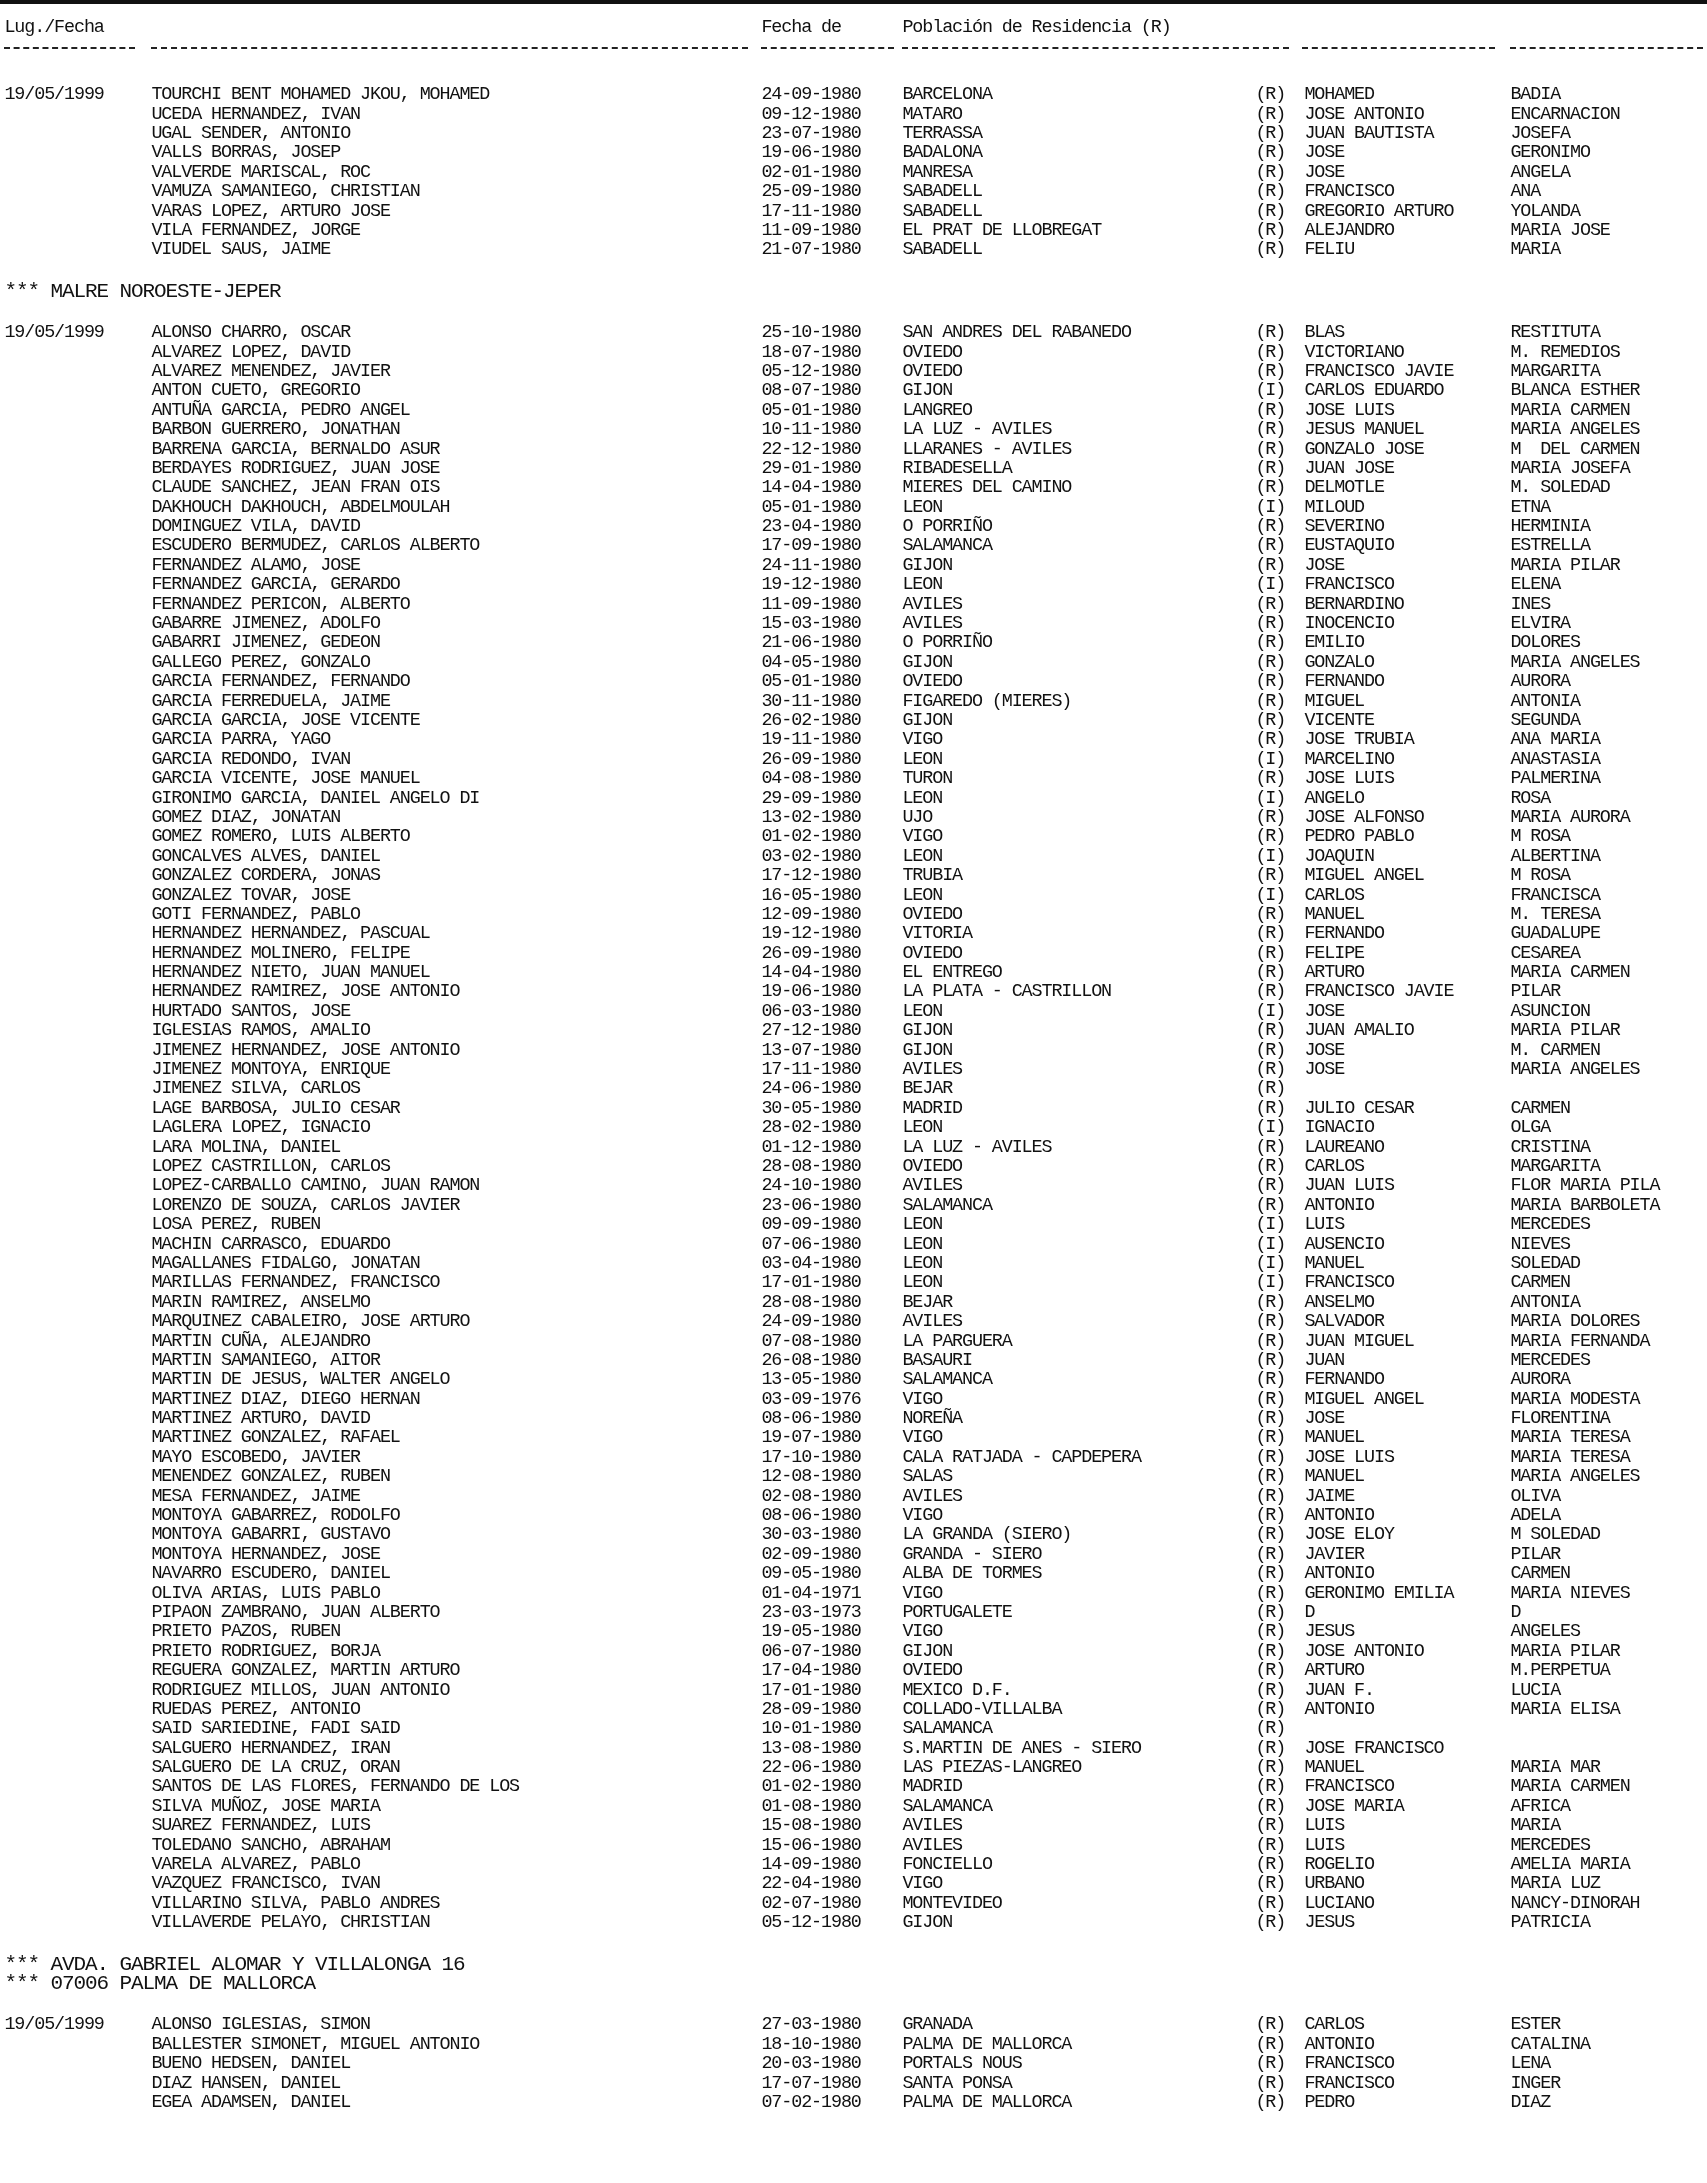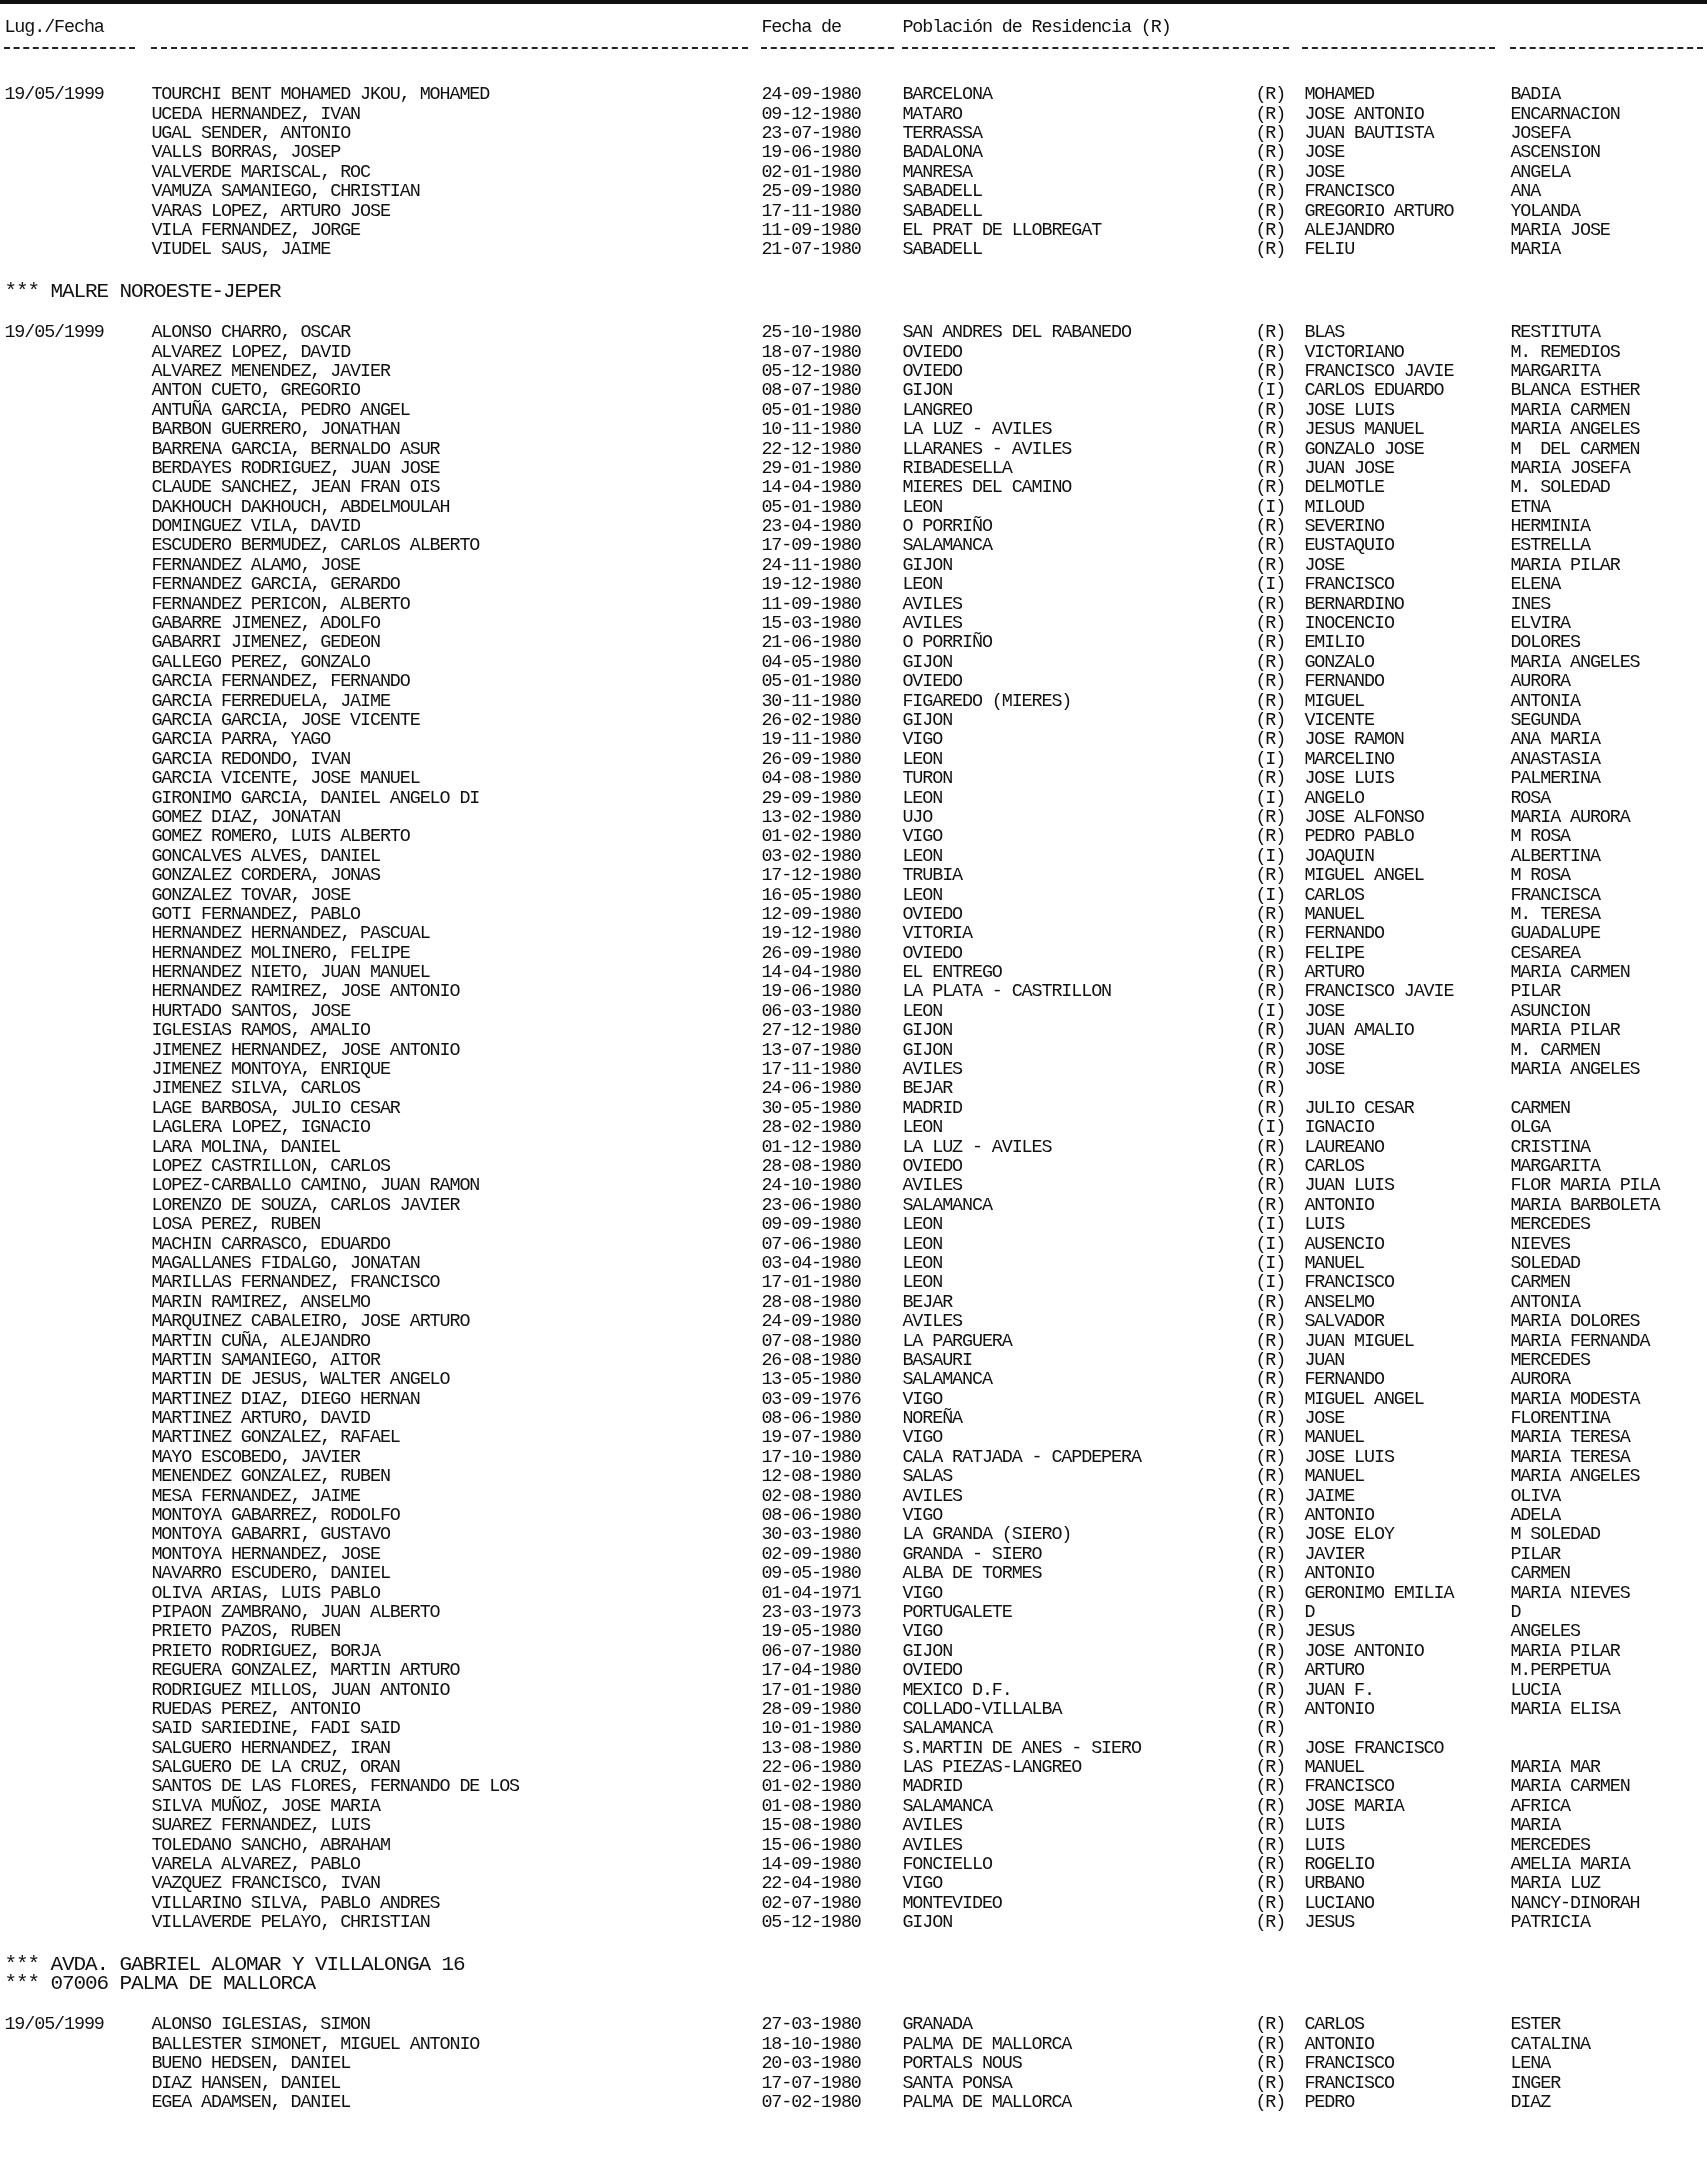--- a/index.html
+++ b/index.html
@@ -45,21 +45,21 @@
     <span class="rule" style="left:757px;width:133px"></span>
     <span class="rule" style="left:898px;width:387px"></span>
     <span class="rule" style="left:1298px;width:193px"></span>
     <span class="rule" style="left:1506px;width:193px"></span>
   </div>
   <div id="groups">
       <div class="gap-s"></div>
       <div class="row"><span class="cell c-date">19/05/1999</span><span class="cell c-name">TOURCHI BENT MOHAMED JKOU, MOHAMED</span><span class="cell c-birth">24-09-1980</span><span class="cell c-place">BARCELONA</span><span class="cell c-type">(R)</span><span class="cell c-father">MOHAMED</span><span class="cell c-mother">BADIA</span></div>
       <div class="row"><span class="cell c-date"></span><span class="cell c-name">UCEDA HERNANDEZ, IVAN</span><span class="cell c-birth">09-12-1980</span><span class="cell c-place">MATARO</span><span class="cell c-type">(R)</span><span class="cell c-father">JOSE ANTONIO</span><span class="cell c-mother">ENCARNACION</span></div>
       <div class="row"><span class="cell c-date"></span><span class="cell c-name">UGAL SENDER, ANTONIO</span><span class="cell c-birth">23-07-1980</span><span class="cell c-place">TERRASSA</span><span class="cell c-type">(R)</span><span class="cell c-father">JUAN BAUTISTA</span><span class="cell c-mother">JOSEFA</span></div>
-      <div class="row"><span class="cell c-date"></span><span class="cell c-name">VALLS BORRAS, JOSEP</span><span class="cell c-birth">19-06-1980</span><span class="cell c-place">BADALONA</span><span class="cell c-type">(R)</span><span class="cell c-father">JOSE</span><span class="cell c-mother">ASCENSION</span></div>
+      <div class="row"><span class="cell c-date"></span><span class="cell c-name">VALLS BORRAS, JOSEP</span><span class="cell c-birth">19-06-1980</span><span class="cell c-place">BADALONA</span><span class="cell c-type">(R)</span><span class="cell c-father">JOSE</span><span class="cell c-mother">GERONIMO</span></div>
       <div class="row"><span class="cell c-date"></span><span class="cell c-name">VALVERDE MARISCAL, ROC</span><span class="cell c-birth">02-01-1980</span><span class="cell c-place">MANRESA</span><span class="cell c-type">(R)</span><span class="cell c-father">JOSE</span><span class="cell c-mother">ANGELA</span></div>
       <div class="row"><span class="cell c-date"></span><span class="cell c-name">VAMUZA SAMANIEGO, CHRISTIAN</span><span class="cell c-birth">25-09-1980</span><span class="cell c-place">SABADELL</span><span class="cell c-type">(R)</span><span class="cell c-father">FRANCISCO</span><span class="cell c-mother">ANA</span></div>
       <div class="row"><span class="cell c-date"></span><span class="cell c-name">VARAS LOPEZ, ARTURO JOSE</span><span class="cell c-birth">17-11-1980</span><span class="cell c-place">SABADELL</span><span class="cell c-type">(R)</span><span class="cell c-father">GREGORIO ARTURO</span><span class="cell c-mother">YOLANDA</span></div>
       <div class="row"><span class="cell c-date"></span><span class="cell c-name">VILA FERNANDEZ, JORGE</span><span class="cell c-birth">11-09-1980</span><span class="cell c-place">EL PRAT DE LLOBREGAT</span><span class="cell c-type">(R)</span><span class="cell c-father">ALEJANDRO</span><span class="cell c-mother">MARIA JOSE</span></div>
       <div class="row"><span class="cell c-date"></span><span class="cell c-name">VIUDEL SAUS, JAIME</span><span class="cell c-birth">21-07-1980</span><span class="cell c-place">SABADELL</span><span class="cell c-type">(R)</span><span class="cell c-father">FELIU</span><span class="cell c-mother">MARIA</span></div>
       <div class="gap-m"></div>
       <div class="note">*** MALRE NOROESTE-JEPER</div>
       <div class="gap-m"></div>
       <div class="row"><span class="cell c-date">19/05/1999</span><span class="cell c-name">ALONSO CHARRO, OSCAR</span><span class="cell c-birth">25-10-1980</span><span class="cell c-place">SAN ANDRES DEL RABANEDO</span><span class="cell c-type">(R)</span><span class="cell c-father">BLAS</span><span class="cell c-mother">RESTITUTA</span></div>
       <div class="row"><span class="cell c-date"></span><span class="cell c-name">ALVAREZ LOPEZ, DAVID</span><span class="cell c-birth">18-07-1980</span><span class="cell c-place">OVIEDO</span><span class="cell c-type">(R)</span><span class="cell c-father">VICTORIANO</span><span class="cell c-mother">M. REMEDIOS</span></div>
@@ -75,21 +75,21 @@
       <div class="row"><span class="cell c-date"></span><span class="cell c-name">ESCUDERO BERMUDEZ, CARLOS ALBERTO</span><span class="cell c-birth">17-09-1980</span><span class="cell c-place">SALAMANCA</span><span class="cell c-type">(R)</span><span class="cell c-father">EUSTAQUIO</span><span class="cell c-mother">ESTRELLA</span></div>
       <div class="row"><span class="cell c-date"></span><span class="cell c-name">FERNANDEZ ALAMO, JOSE</span><span class="cell c-birth">24-11-1980</span><span class="cell c-place">GIJON</span><span class="cell c-type">(R)</span><span class="cell c-father">JOSE</span><span class="cell c-mother">MARIA PILAR</span></div>
       <div class="row"><span class="cell c-date"></span><span class="cell c-name">FERNANDEZ GARCIA, GERARDO</span><span class="cell c-birth">19-12-1980</span><span class="cell c-place">LEON</span><span class="cell c-type">(I)</span><span class="cell c-father">FRANCISCO</span><span class="cell c-mother">ELENA</span></div>
       <div class="row"><span class="cell c-date"></span><span class="cell c-name">FERNANDEZ PERICON, ALBERTO</span><span class="cell c-birth">11-09-1980</span><span class="cell c-place">AVILES</span><span class="cell c-type">(R)</span><span class="cell c-father">BERNARDINO</span><span class="cell c-mother">INES</span></div>
       <div class="row"><span class="cell c-date"></span><span class="cell c-name">GABARRE JIMENEZ, ADOLFO</span><span class="cell c-birth">15-03-1980</span><span class="cell c-place">AVILES</span><span class="cell c-type">(R)</span><span class="cell c-father">INOCENCIO</span><span class="cell c-mother">ELVIRA</span></div>
       <div class="row"><span class="cell c-date"></span><span class="cell c-name">GABARRI JIMENEZ, GEDEON</span><span class="cell c-birth">21-06-1980</span><span class="cell c-place">O PORRIÑO</span><span class="cell c-type">(R)</span><span class="cell c-father">EMILIO</span><span class="cell c-mother">DOLORES</span></div>
       <div class="row"><span class="cell c-date"></span><span class="cell c-name">GALLEGO PEREZ, GONZALO</span><span class="cell c-birth">04-05-1980</span><span class="cell c-place">GIJON</span><span class="cell c-type">(R)</span><span class="cell c-father">GONZALO</span><span class="cell c-mother">MARIA ANGELES</span></div>
       <div class="row"><span class="cell c-date"></span><span class="cell c-name">GARCIA FERNANDEZ, FERNANDO</span><span class="cell c-birth">05-01-1980</span><span class="cell c-place">OVIEDO</span><span class="cell c-type">(R)</span><span class="cell c-father">FERNANDO</span><span class="cell c-mother">AURORA</span></div>
       <div class="row"><span class="cell c-date"></span><span class="cell c-name">GARCIA FERREDUELA, JAIME</span><span class="cell c-birth">30-11-1980</span><span class="cell c-place">FIGAREDO (MIERES)</span><span class="cell c-type">(R)</span><span class="cell c-father">MIGUEL</span><span class="cell c-mother">ANTONIA</span></div>
       <div class="row"><span class="cell c-date"></span><span class="cell c-name">GARCIA GARCIA, JOSE VICENTE</span><span class="cell c-birth">26-02-1980</span><span class="cell c-place">GIJON</span><span class="cell c-type">(R)</span><span class="cell c-father">VICENTE</span><span class="cell c-mother">SEGUNDA</span></div>
-      <div class="row"><span class="cell c-date"></span><span class="cell c-name">GARCIA PARRA, YAGO</span><span class="cell c-birth">19-11-1980</span><span class="cell c-place">VIGO</span><span class="cell c-type">(R)</span><span class="cell c-father">JOSE RAMON</span><span class="cell c-mother">ANA MARIA</span></div>
+      <div class="row"><span class="cell c-date"></span><span class="cell c-name">GARCIA PARRA, YAGO</span><span class="cell c-birth">19-11-1980</span><span class="cell c-place">VIGO</span><span class="cell c-type">(R)</span><span class="cell c-father">JOSE TRUBIA</span><span class="cell c-mother">ANA MARIA</span></div>
       <div class="row"><span class="cell c-date"></span><span class="cell c-name">GARCIA REDONDO, IVAN</span><span class="cell c-birth">26-09-1980</span><span class="cell c-place">LEON</span><span class="cell c-type">(I)</span><span class="cell c-father">MARCELINO</span><span class="cell c-mother">ANASTASIA</span></div>
       <div class="row"><span class="cell c-date"></span><span class="cell c-name">GARCIA VICENTE, JOSE MANUEL</span><span class="cell c-birth">04-08-1980</span><span class="cell c-place">TURON</span><span class="cell c-type">(R)</span><span class="cell c-father">JOSE LUIS</span><span class="cell c-mother">PALMERINA</span></div>
       <div class="row"><span class="cell c-date"></span><span class="cell c-name">GIRONIMO GARCIA, DANIEL ANGELO DI</span><span class="cell c-birth">29-09-1980</span><span class="cell c-place">LEON</span><span class="cell c-type">(I)</span><span class="cell c-father">ANGELO</span><span class="cell c-mother">ROSA</span></div>
       <div class="row"><span class="cell c-date"></span><span class="cell c-name">GOMEZ DIAZ, JONATAN</span><span class="cell c-birth">13-02-1980</span><span class="cell c-place">UJO</span><span class="cell c-type">(R)</span><span class="cell c-father">JOSE ALFONSO</span><span class="cell c-mother">MARIA AURORA</span></div>
       <div class="row"><span class="cell c-date"></span><span class="cell c-name">GOMEZ ROMERO, LUIS ALBERTO</span><span class="cell c-birth">01-02-1980</span><span class="cell c-place">VIGO</span><span class="cell c-type">(R)</span><span class="cell c-father">PEDRO PABLO</span><span class="cell c-mother">M ROSA</span></div>
       <div class="row"><span class="cell c-date"></span><span class="cell c-name">GONCALVES ALVES, DANIEL</span><span class="cell c-birth">03-02-1980</span><span class="cell c-place">LEON</span><span class="cell c-type">(I)</span><span class="cell c-father">JOAQUIN</span><span class="cell c-mother">ALBERTINA</span></div>
       <div class="row"><span class="cell c-date"></span><span class="cell c-name">GONZALEZ CORDERA, JONAS</span><span class="cell c-birth">17-12-1980</span><span class="cell c-place">TRUBIA</span><span class="cell c-type">(R)</span><span class="cell c-father">MIGUEL ANGEL</span><span class="cell c-mother">M ROSA</span></div>
       <div class="row"><span class="cell c-date"></span><span class="cell c-name">GONZALEZ TOVAR, JOSE</span><span class="cell c-birth">16-05-1980</span><span class="cell c-place">LEON</span><span class="cell c-type">(I)</span><span class="cell c-father">CARLOS</span><span class="cell c-mother">FRANCISCA</span></div>
       <div class="row"><span class="cell c-date"></span><span class="cell c-name">GOTI FERNANDEZ, PABLO</span><span class="cell c-birth">12-09-1980</span><span class="cell c-place">OVIEDO</span><span class="cell c-type">(R)</span><span class="cell c-father">MANUEL</span><span class="cell c-mother">M. TERESA</span></div>
       <div class="row"><span class="cell c-date"></span><span class="cell c-name">HERNANDEZ HERNANDEZ, PASCUAL</span><span class="cell c-birth">19-12-1980</span><span class="cell c-place">VITORIA</span><span class="cell c-type">(R)</span><span class="cell c-father">FERNANDO</span><span class="cell c-mother">GUADALUPE</span></div>

